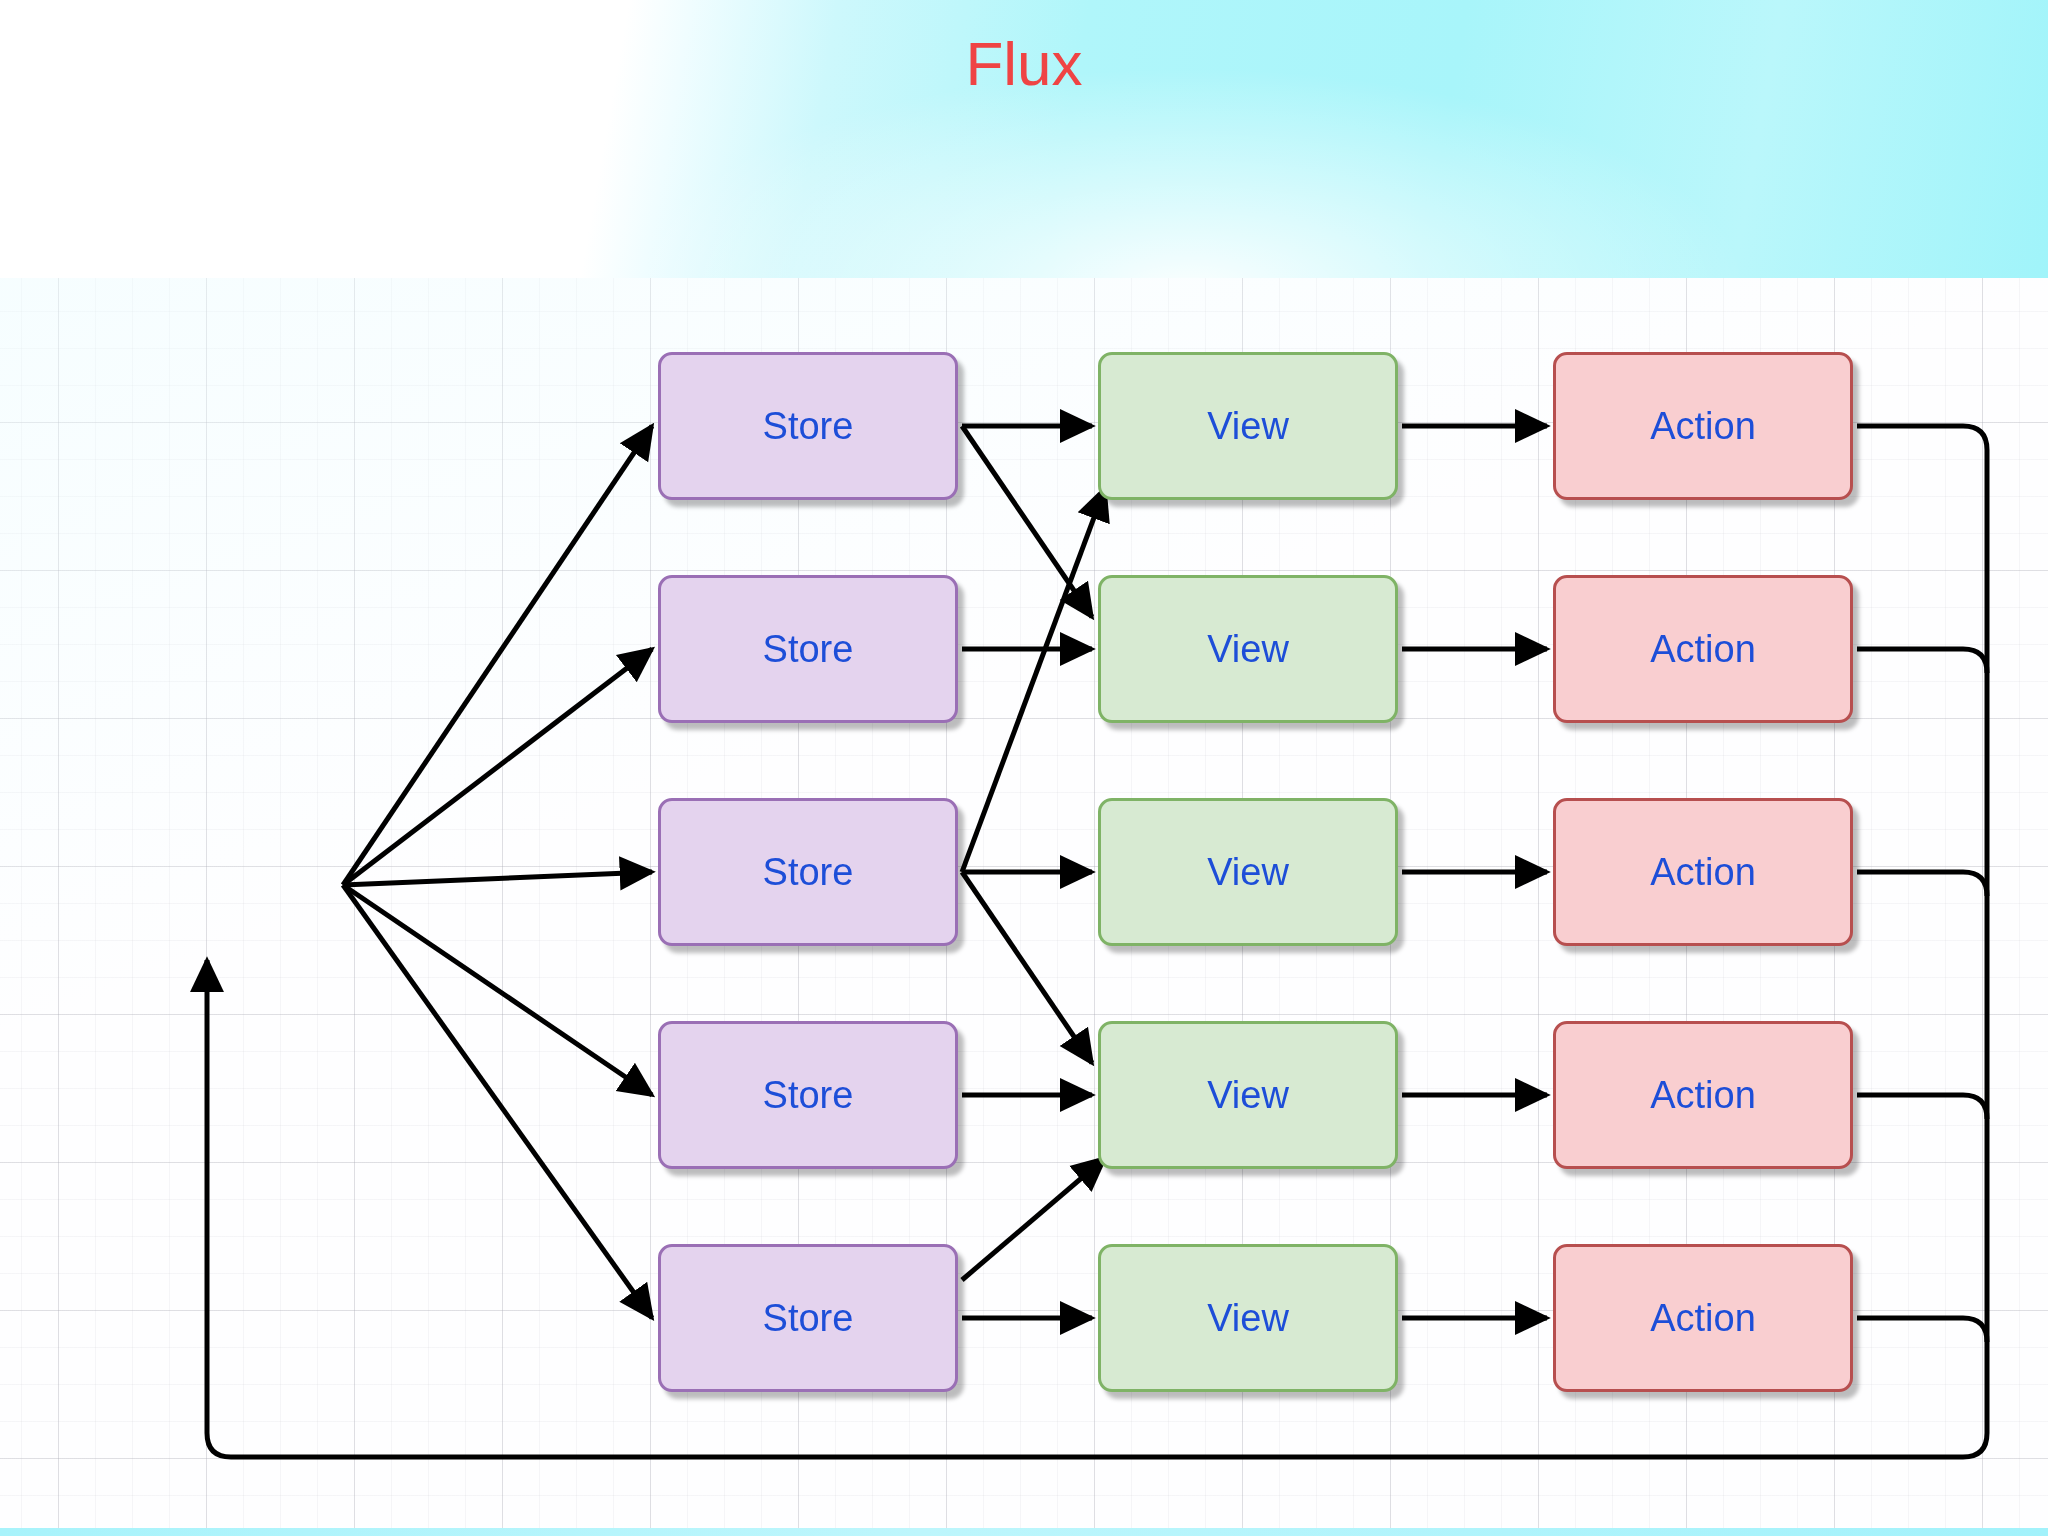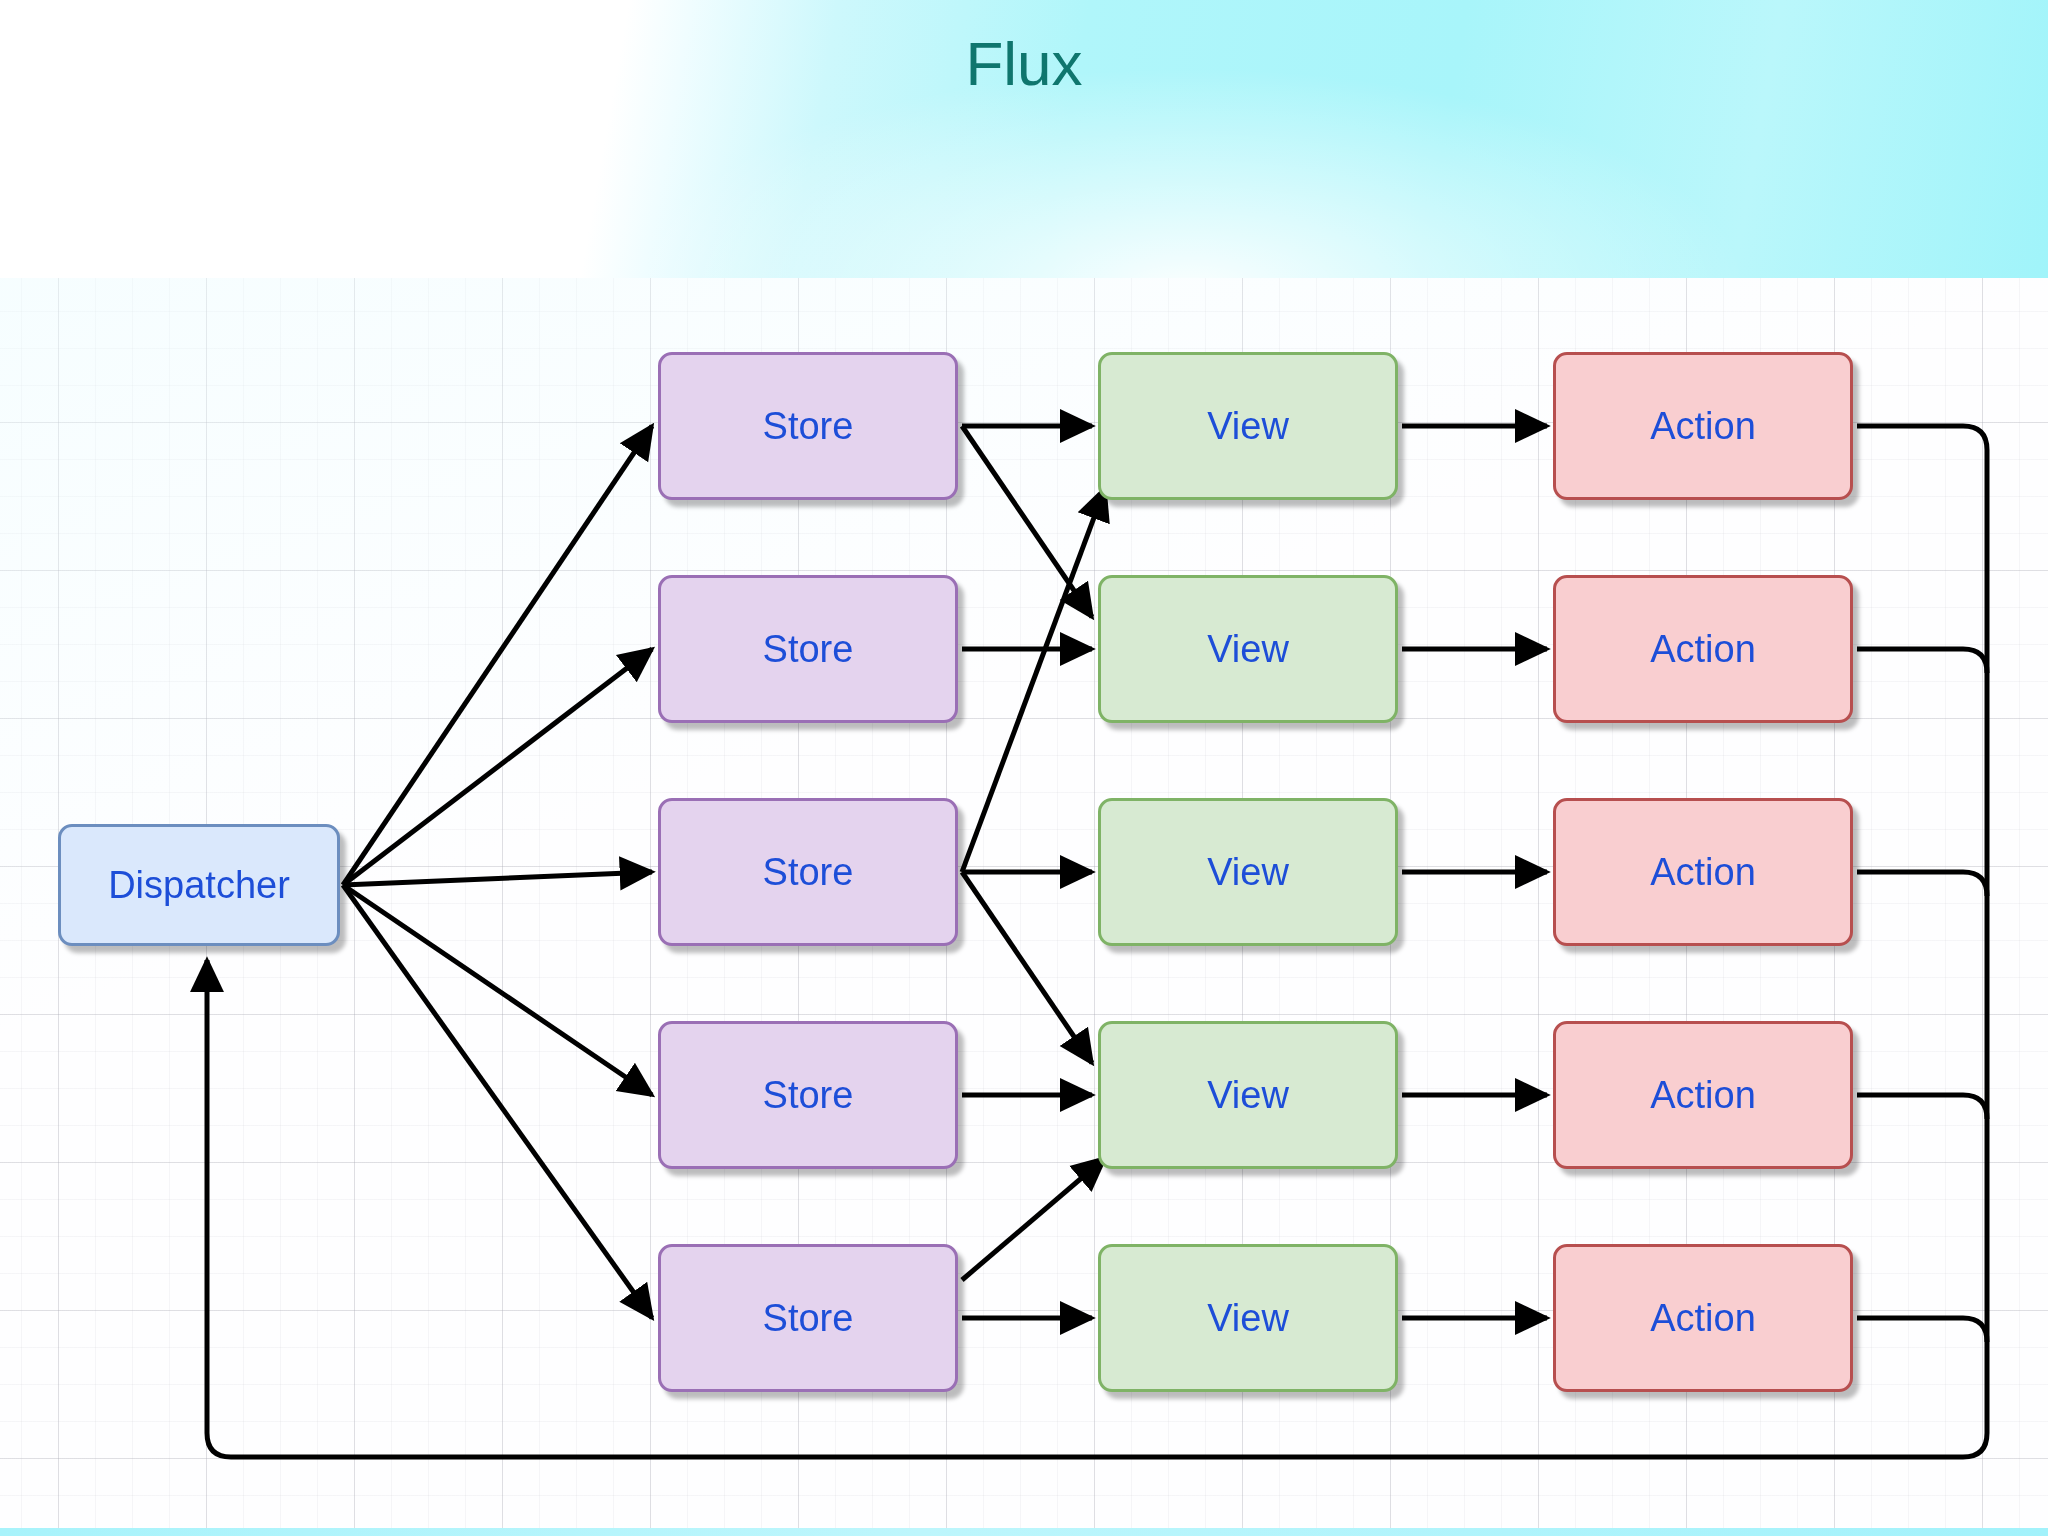--- a/index.html
+++ b/index.html
@@ -77,21 +77,21 @@
     background: linear-gradient(to right, #a8f3fb 0%, #bdf6fc 45%, #a2f2fb 100%);
   }
 
   
   .title {
     position: absolute;
     left: 0; top: 28px;
     width: 2048px;
     text-align: center;
     font-size: 62px;
-    color: #0f766e;
+    color: #ef4444;
     letter-spacing: 0px;
   }
 
   
   #edges {
     position: absolute;
     left: 0; top: 0;
     width: 2048px; height: 1536px;
     pointer-events: none;
   }
@@ -180,23 +180,20 @@
     <g stroke="#000000" stroke-width="5" fill="none">
       <path d="M 1857 426 L 1963 426 Q 1987 426 1987 450 L 1987 1433"></path>
       <path d="M 1857 649 L 1963 649 Q 1987 649 1987 673"></path>
       <path d="M 1857 872 L 1963 872 Q 1987 872 1987 896"></path>
       <path d="M 1857 1095 L 1963 1095 Q 1987 1095 1987 1119"></path>
       <path d="M 1857 1318 L 1963 1318 Q 1987 1318 1987 1342"></path>
       <path d="M 1987 1433 Q 1987 1457 1963 1457 L 231 1457 Q 207 1457 207 1433 L 207 960" marker-end="url(#ah)"></path>
     </g>
   </svg>
 
-  <div class="node dispatcher" style="left:58px; top:824px;">
-    <span>Dispatcher</span>
-  </div>
 
   <div class="node store" style="left:658px; top:352px;">
     <span>Store</span>
   </div>
   <div class="node store" style="left:658px; top:575px;">
     <span>Store</span>
   </div>
   <div class="node store" style="left:658px; top:798px;">
     <span>Store</span>
   </div>

